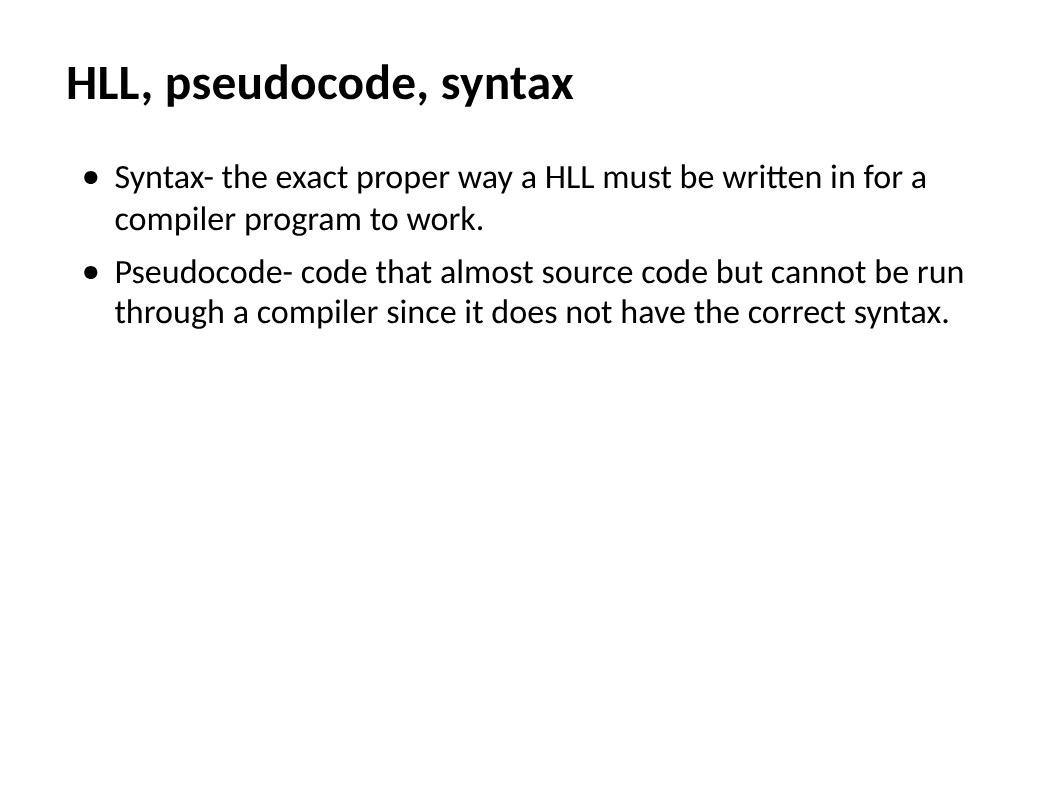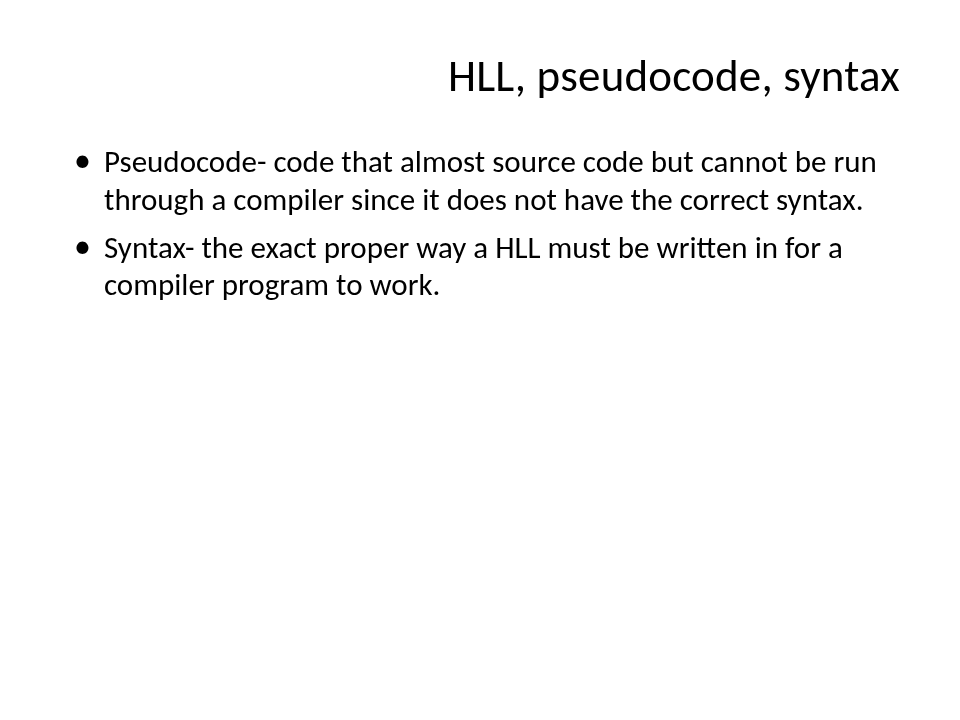--- a/index.html
+++ b/index.html
@@ -12,23 +12,23 @@
     color: #000000;
     overflow: hidden;
   }
   .slide {
     box-sizing: border-box;
     width: 960px;
     height: 720px;
     padding: 30px 60px 40px 60px;
   }
   .title {
-    text-align: right;
+    text-align: left;
     font-size: 45px;
-    font-weight: 400;
+    font-weight: 700;
     margin: 18px 0 40px 0;
     letter-spacing: 0.2px;
   }
   ul.bullets {
     list-style: none;
     padding: 0;
     margin: 0 0 0 10px;
   }
   ul.bullets > li {
     position: relative;
@@ -46,16 +46,16 @@
     font-size: 34px;
     color: #000000;
   }
 </style>
 </head>
 <body>
 
 <div class="slide">
   <h1 class="title">HLL, pseudocode, syntax</h1>
   <ul class="bullets">
+    <li>Syntax- the exact proper way a HLL must be written in for a compiler program to work.</li>
     <li>Pseudocode- code that almost source code but cannot be run through a compiler since  it does not have the correct syntax.</li>
-    <li>Syntax- the exact proper way a HLL must be written in for a compiler program to work.</li>
   </ul>
 </div>
 
 </body></html>

